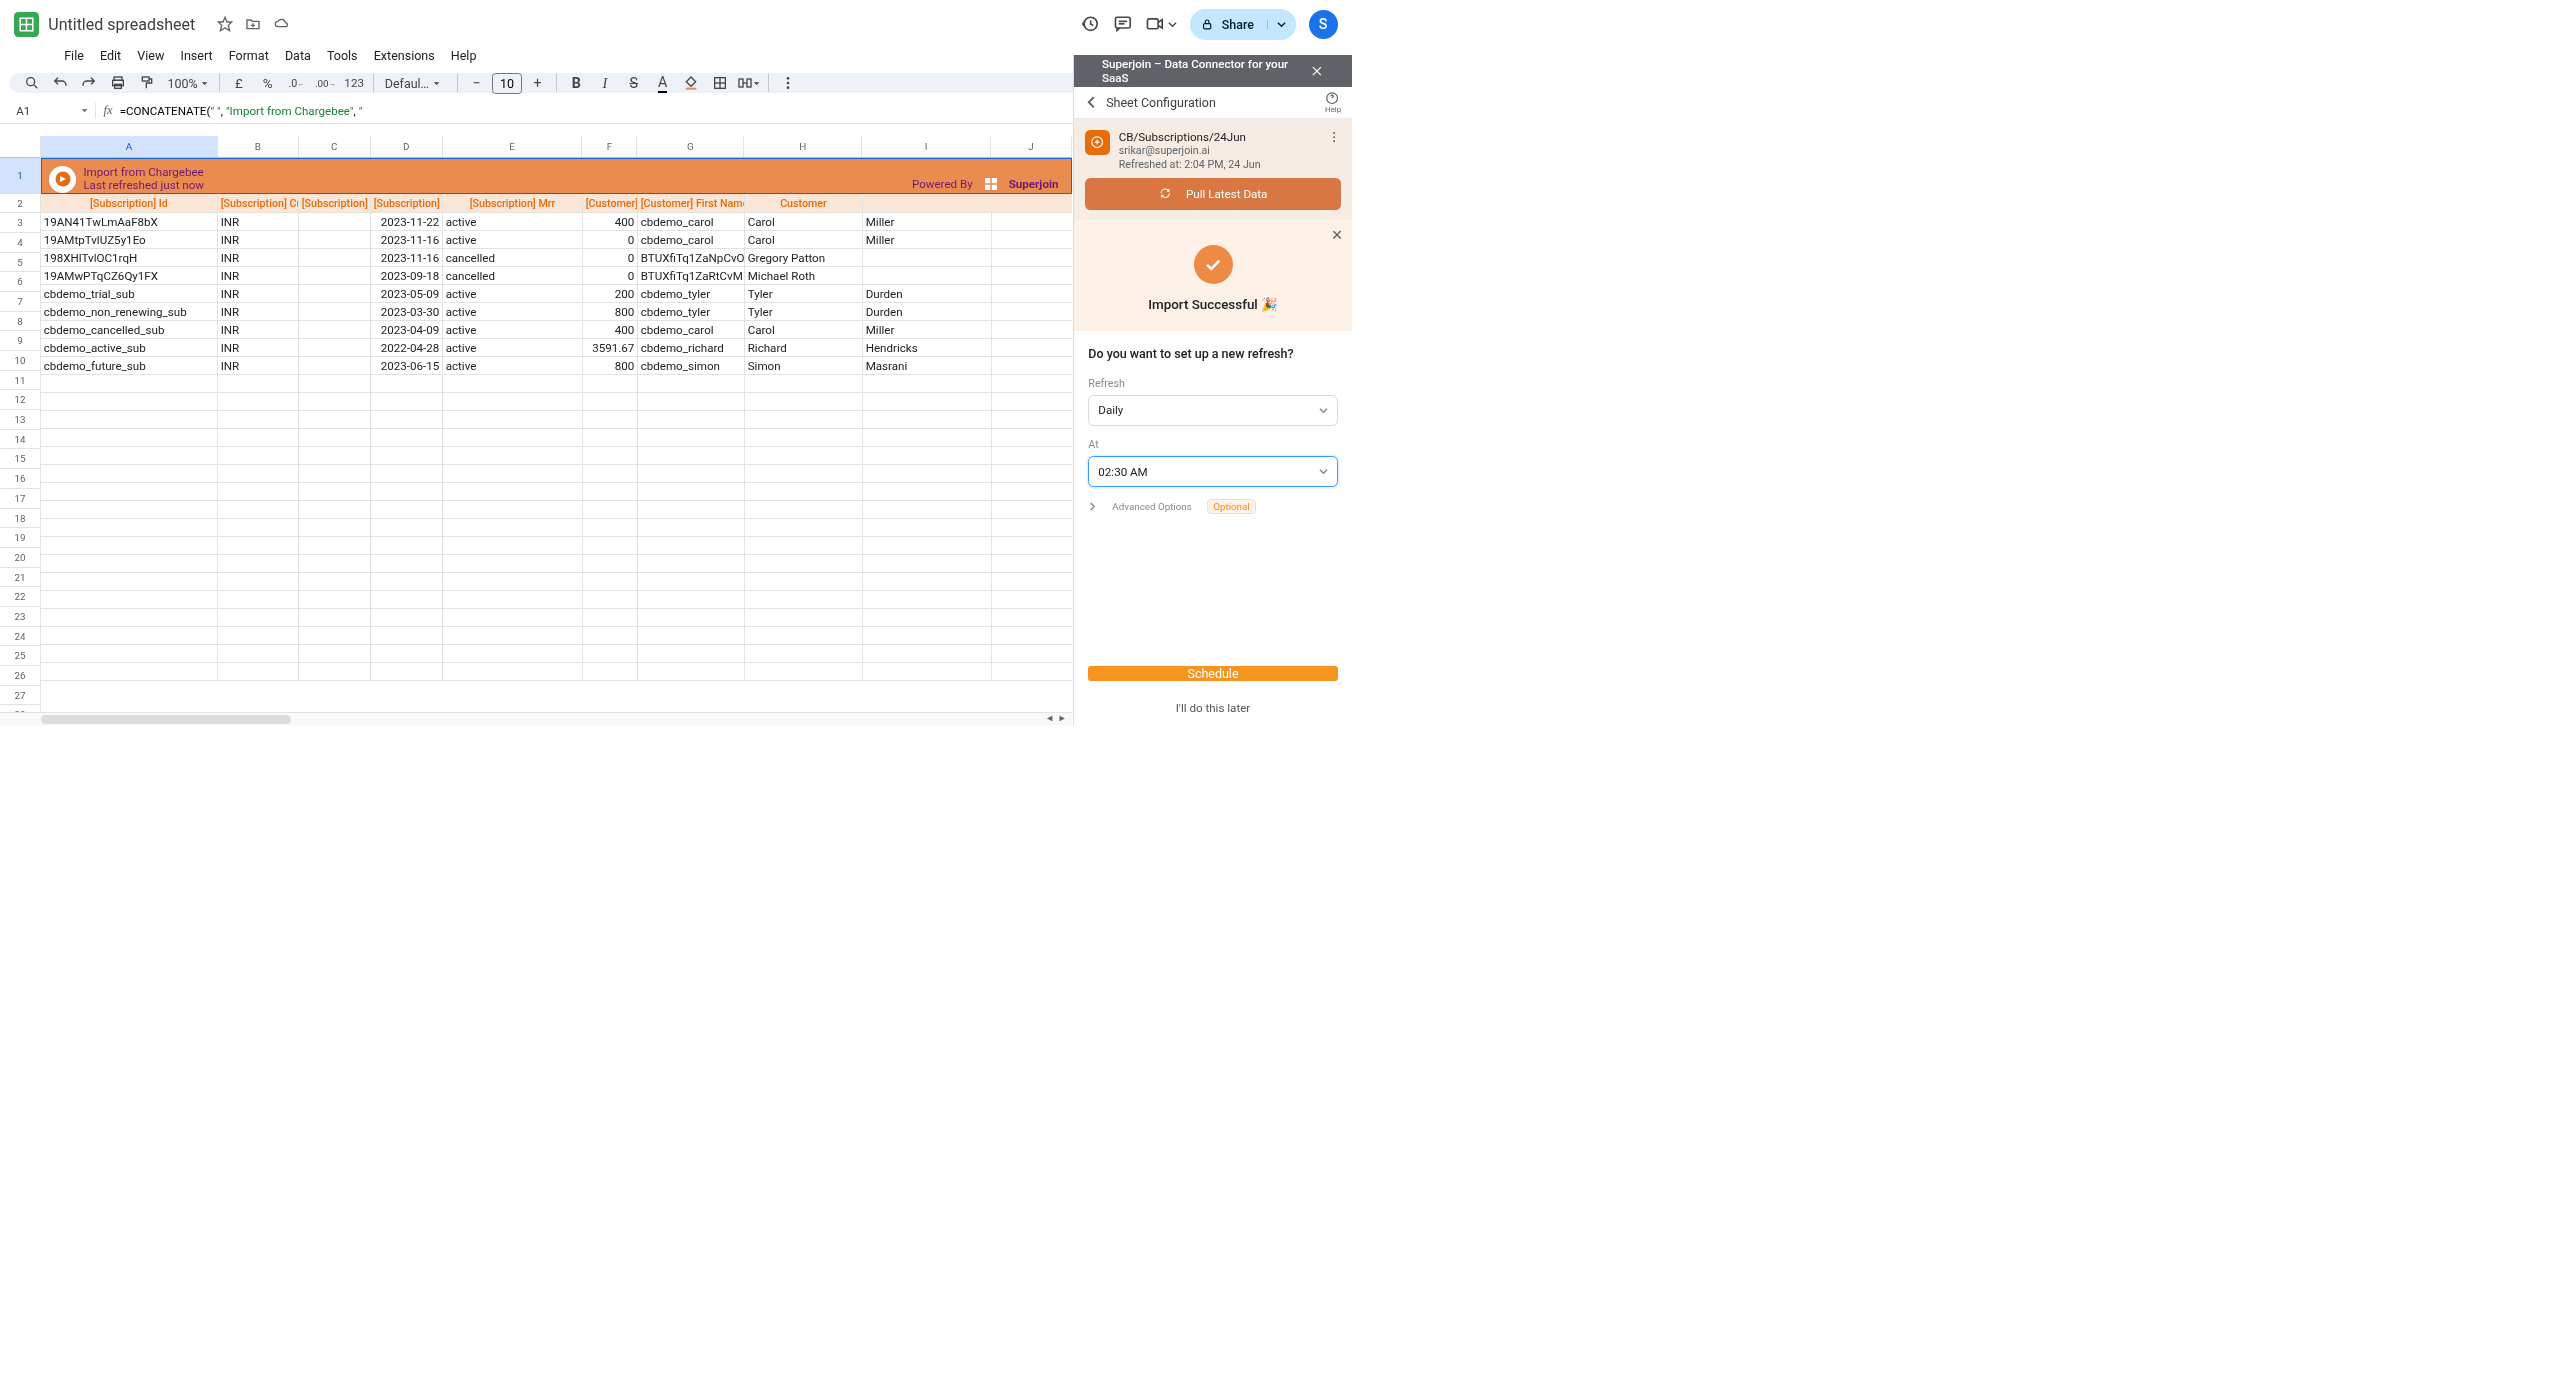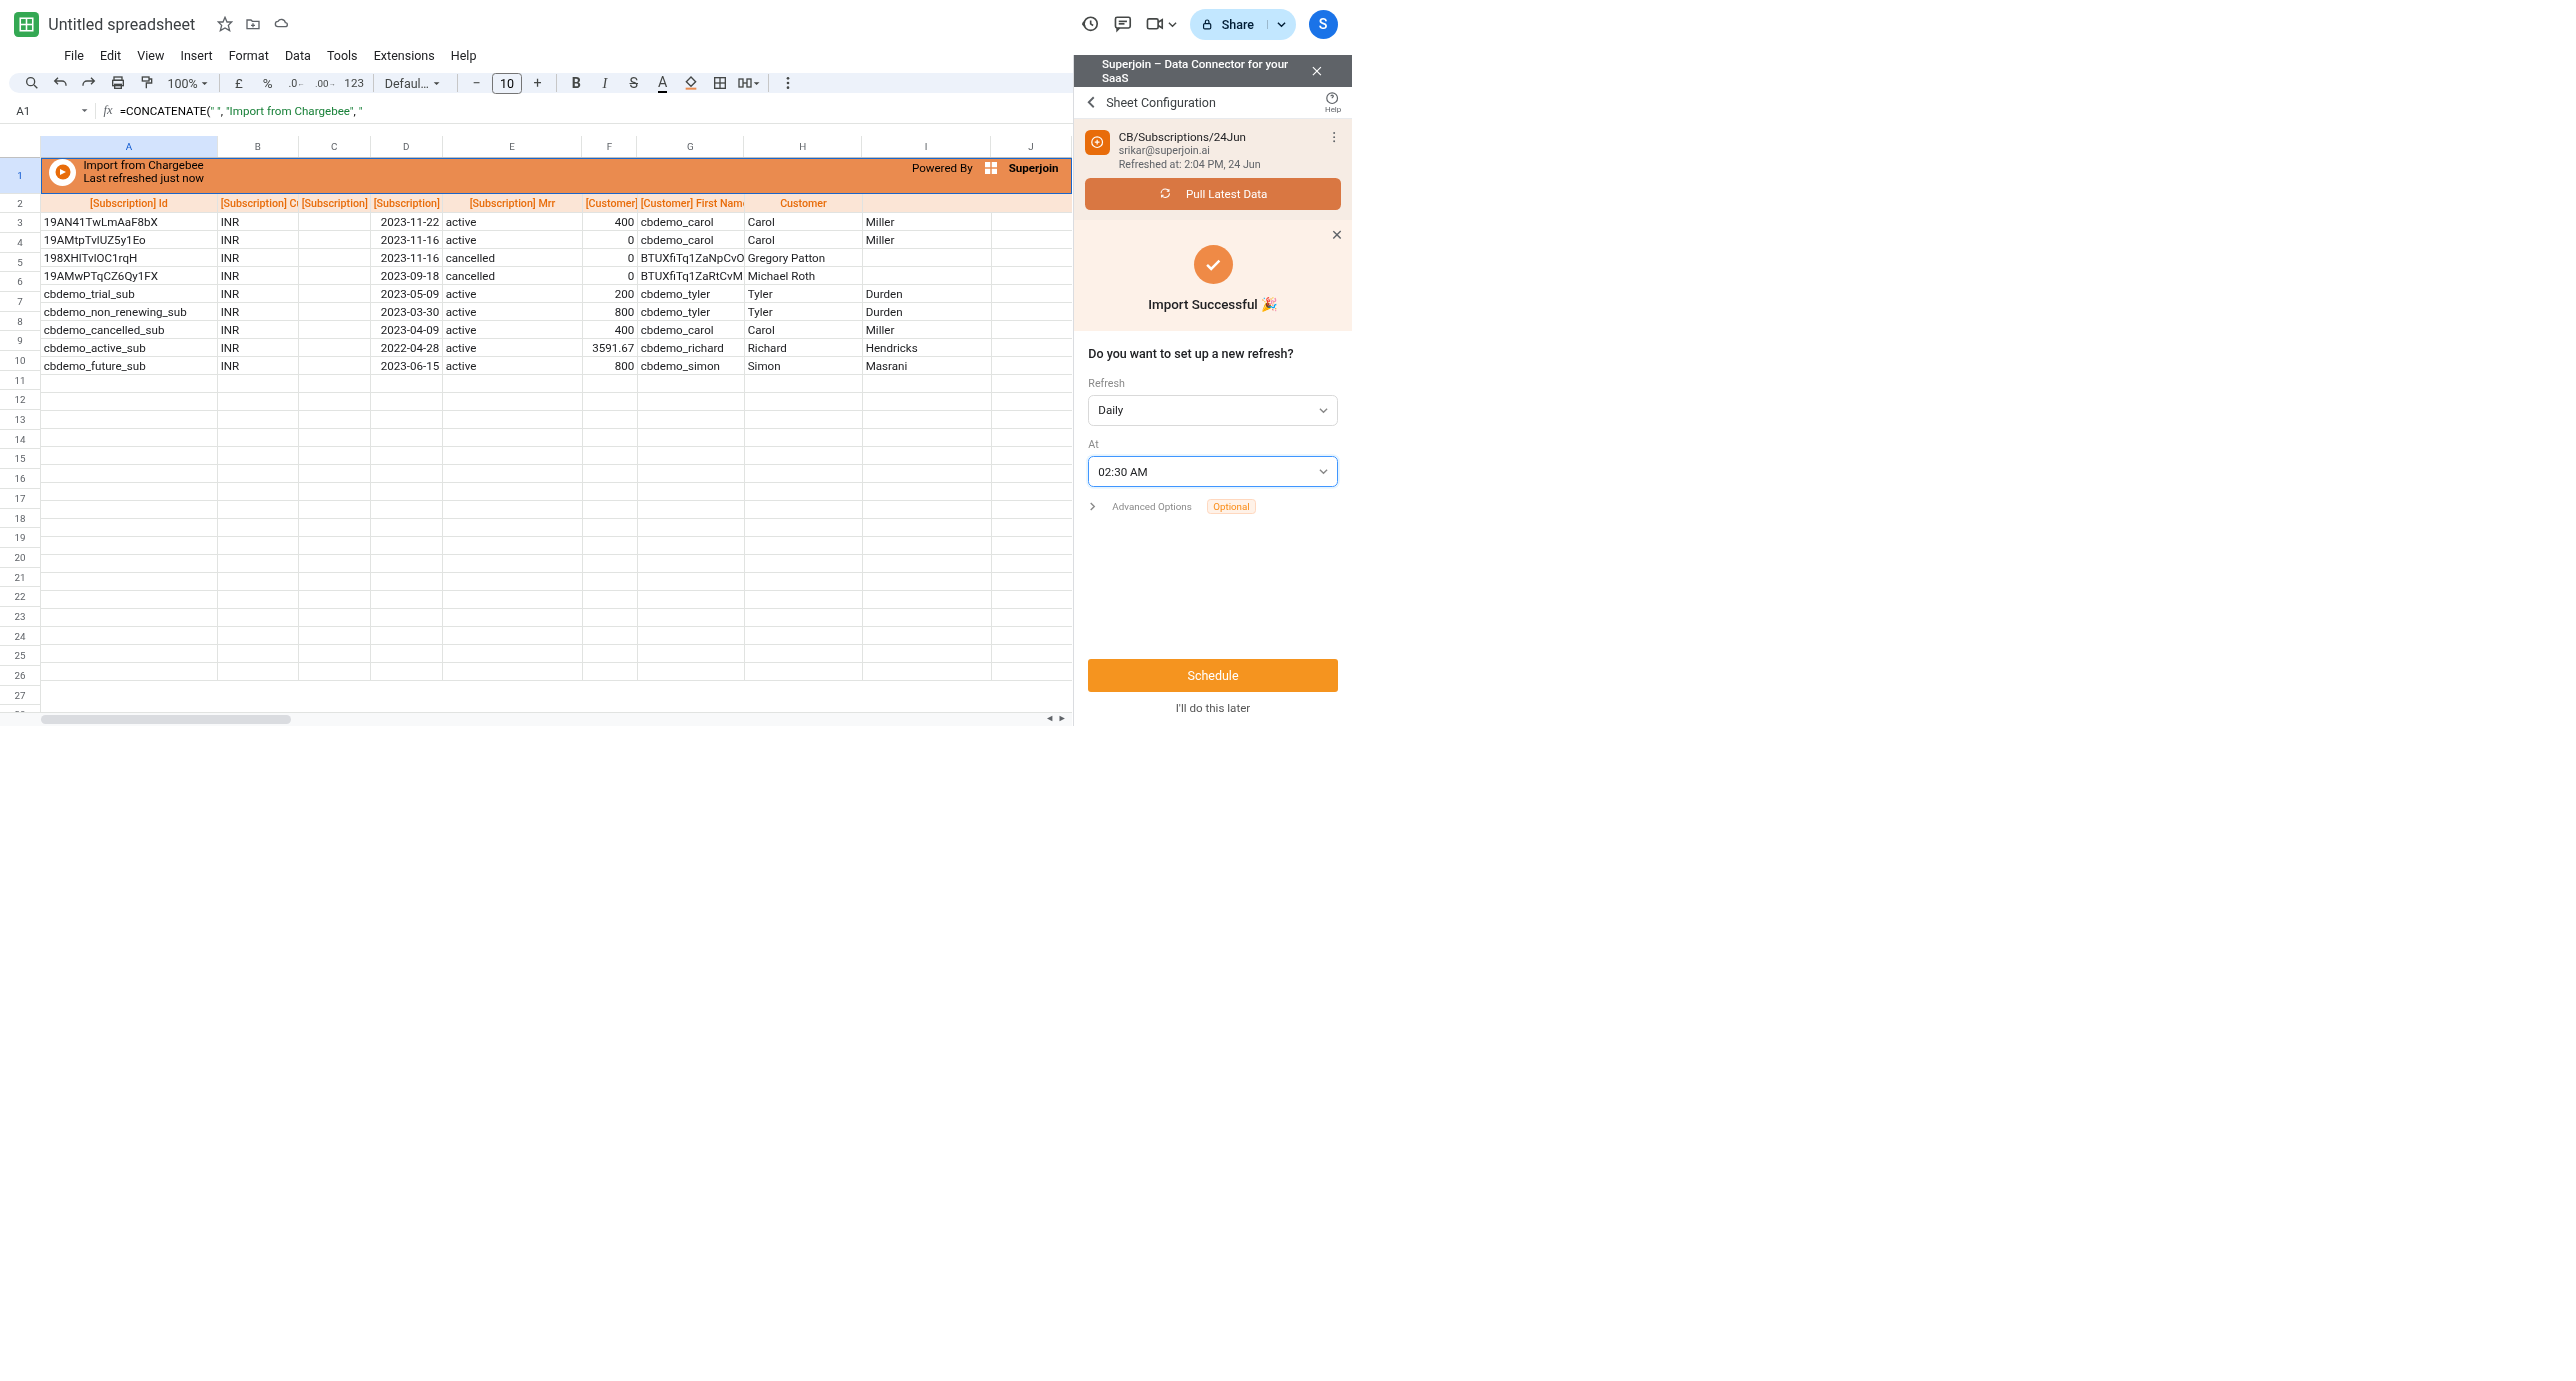--- a/index.html
+++ b/index.html
@@ -46,21 +46,21 @@
 .colheads { display: flex; height: 21.5px; background: #fff; border-bottom: 0.9px solid #c0c0c0; }
 .colhead { border-right: 0.9px solid #e1e3e1; font-size: 9.8px; color: #5f6368; text-align: center; line-height: 21.5px; }
 .colhead.sel { background: #d3e3fd; color: #0b57d0; }
 .colA{width:177px}.colB{width:81px}.colC{width:72px}.colD{width:72px}.colE{width:140px}.colF{width:55px}.colG{width:107px}.colH{width:118px}.colI{width:129px}.colJ{width:81px}
 
 .row { display: flex; height: 18px; border-bottom: 0.9px solid #e1e3e1; }
 .cell { border-right: 0.9px solid #e1e3e1; font-size: 11.6px; color: #202124; padding: 0 2.7px; line-height: 19.7px; overflow: hidden; white-space: nowrap; }
 .cell.num { text-align: right; }
 
 
-.banner-row { height: 36px; background: #ea8b4f; display: flex; align-items: flex-start; color: #000000; border: 1.8px solid #1b66c9;}
+.banner-row { height: 36px; background: #ea8b4f; display: flex; align-items: flex-end; color: #701a75; border: 1.8px solid #1b66c9;}
 .banner-icon { width: 27px; height: 27px; background: #fff; border-radius: 50%; margin: 0 7.2px; display:flex;align-items:center;justify-content:center;}
 .banner-text { font-size: 11.6px; line-height: 13.4px; }
 .banner-right { margin-left: auto; display: flex; align-items: center; gap: 9px; padding-right: 12.5px; font-size: 11.6px; }
 
 .header-row { background: #fbe5d6; height: 19.7px; }
 .header-row .cell { color: #e86c0a; font-weight: 500; text-align: center; font-size: 10.7px; }
 
 
 .sidebar { position: absolute; top: 55px; right: 0; width: 279px; bottom: 0; border-left: 0.9px solid #dadce0; background: #fff; display: flex; flex-direction: column; }
 .sb-title { background: #5f6368; color: #fff; height: 32px; display: flex; align-items: center; padding: 0 28px; font-size: 11.6px; font-weight: 500; justify-content: space-between;}
@@ -77,21 +77,21 @@
 .sb-success-text { font-size: 13.4px; font-weight: 500; color: #202124; }
 .sb-close { position: absolute; top: 7.2px; right: 9px; color: #5f6368; }
 .sb-body { padding: 14.3px; }
 .sb-q { font-size: 12.5px; font-weight: 500; color: #202124; margin-bottom: 16px; }
 .sb-label { font-size: 10.7px; color: #8a8a8a; margin-bottom: 5.4px; }
 .sb-select { border: 0.9px solid #d9d9d9; border-radius: 5.4px; padding: 7.2px 9px; font-size: 11.6px; color: #202124; display: flex; justify-content: space-between; align-items: center; margin-bottom: 12.5px; }
 .sb-select.active { border-color: #4096ff; box-shadow: 0 0 0 1.8px rgba(5,145,255,.1); }
 .sb-adv { font-size: 9.8px; color: #8a8a8a; display: flex; align-items: center; gap: 15px; margin-top: 2px;}
 .sb-badge { background: #fff2e8; color: #fa8c16; border: 0.9px solid #ffd8bf; border-radius: 3.6px; padding: 0.9px 5.4px; font-size: 9.8px; }
 .sb-footer { padding: 10.7px 14.3px; margin-top: auto; }
-.sb-schedule { background: #f5941f; color: #fff; border-radius: 3px; text-align: center; padding: 9px; font-size: 12.5px; margin-bottom: 9px; }
+.sb-schedule { background: #f5941f; color: #fff; border-radius: 3px; text-align: center; font-size: 12.5px; margin-bottom: 20px; }
 .sb-later { text-align: center; font-size: 11.6px; color: #555; }
 
 
 .tabbar { position: absolute; bottom: 0; left: 0; width: 1072px; height: 14.3px; background: #f8f9fa; border-top: 0.9px solid #e1e3e1; display:flex; }
 .hscroll-thumb { height: 9px; background: #dadce0; width: 250px; border-radius: 4.5px; margin: 2.7px 0 0 41px; }
 .tabnav { margin-left: auto; display: flex; gap: 3.6px; padding-right: 5.4px; font-size: 9px; color: #5f6368;}
 
 svg { display: block; }
 </style>
 </head>

